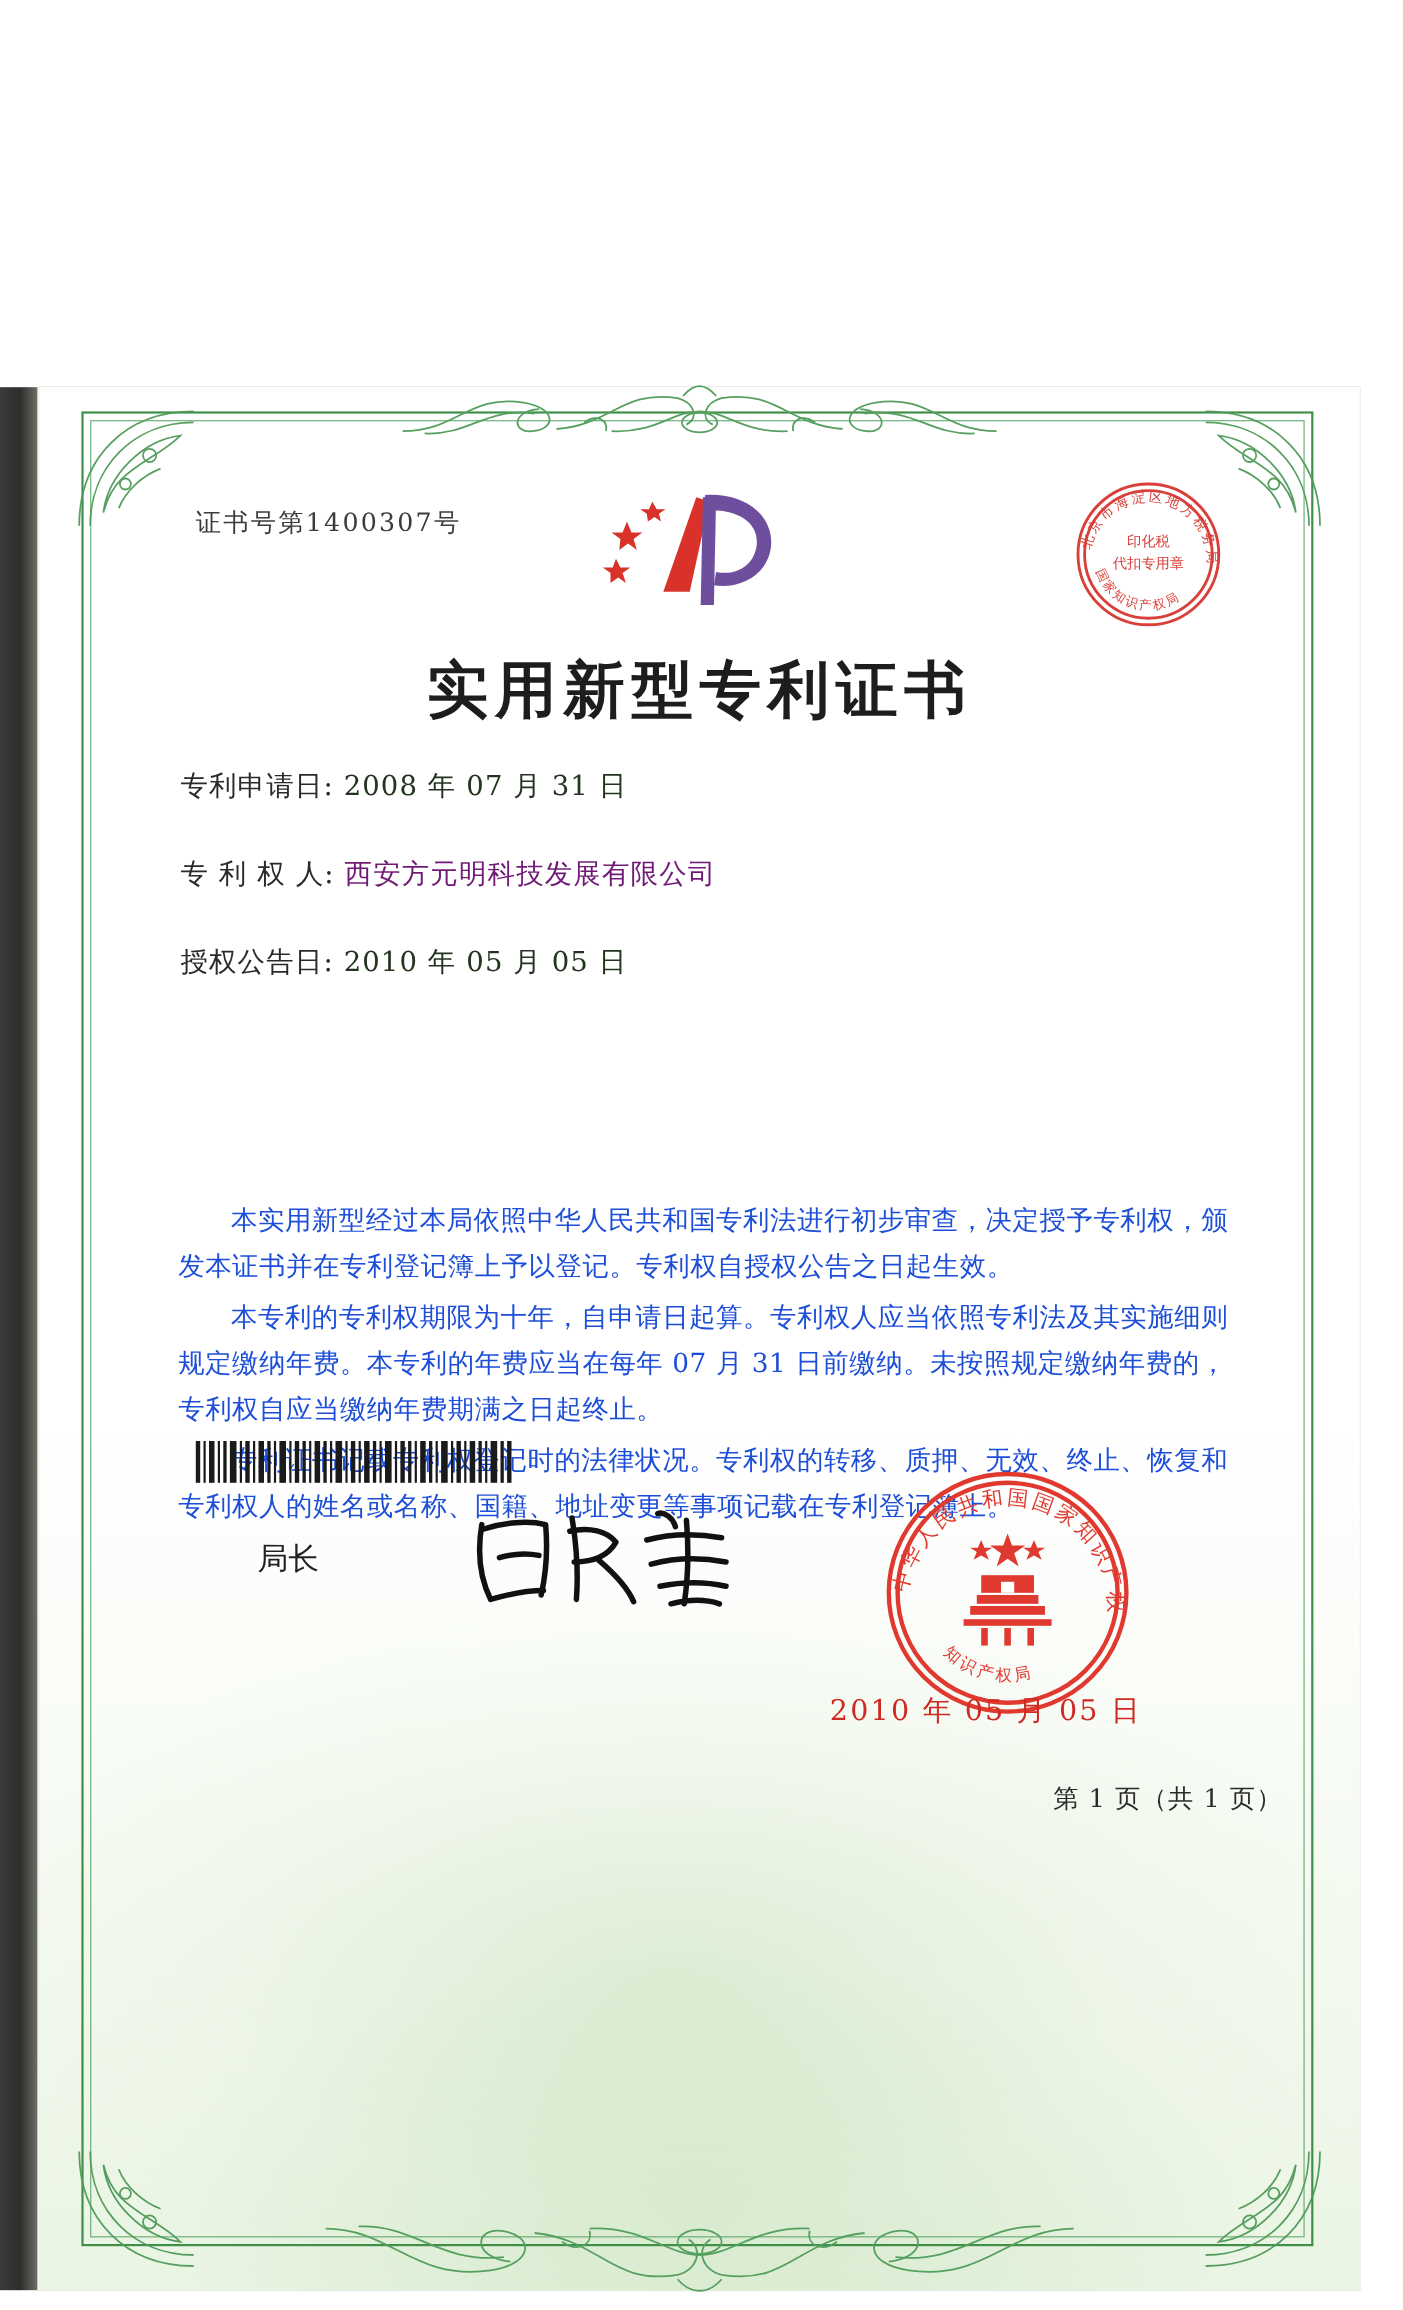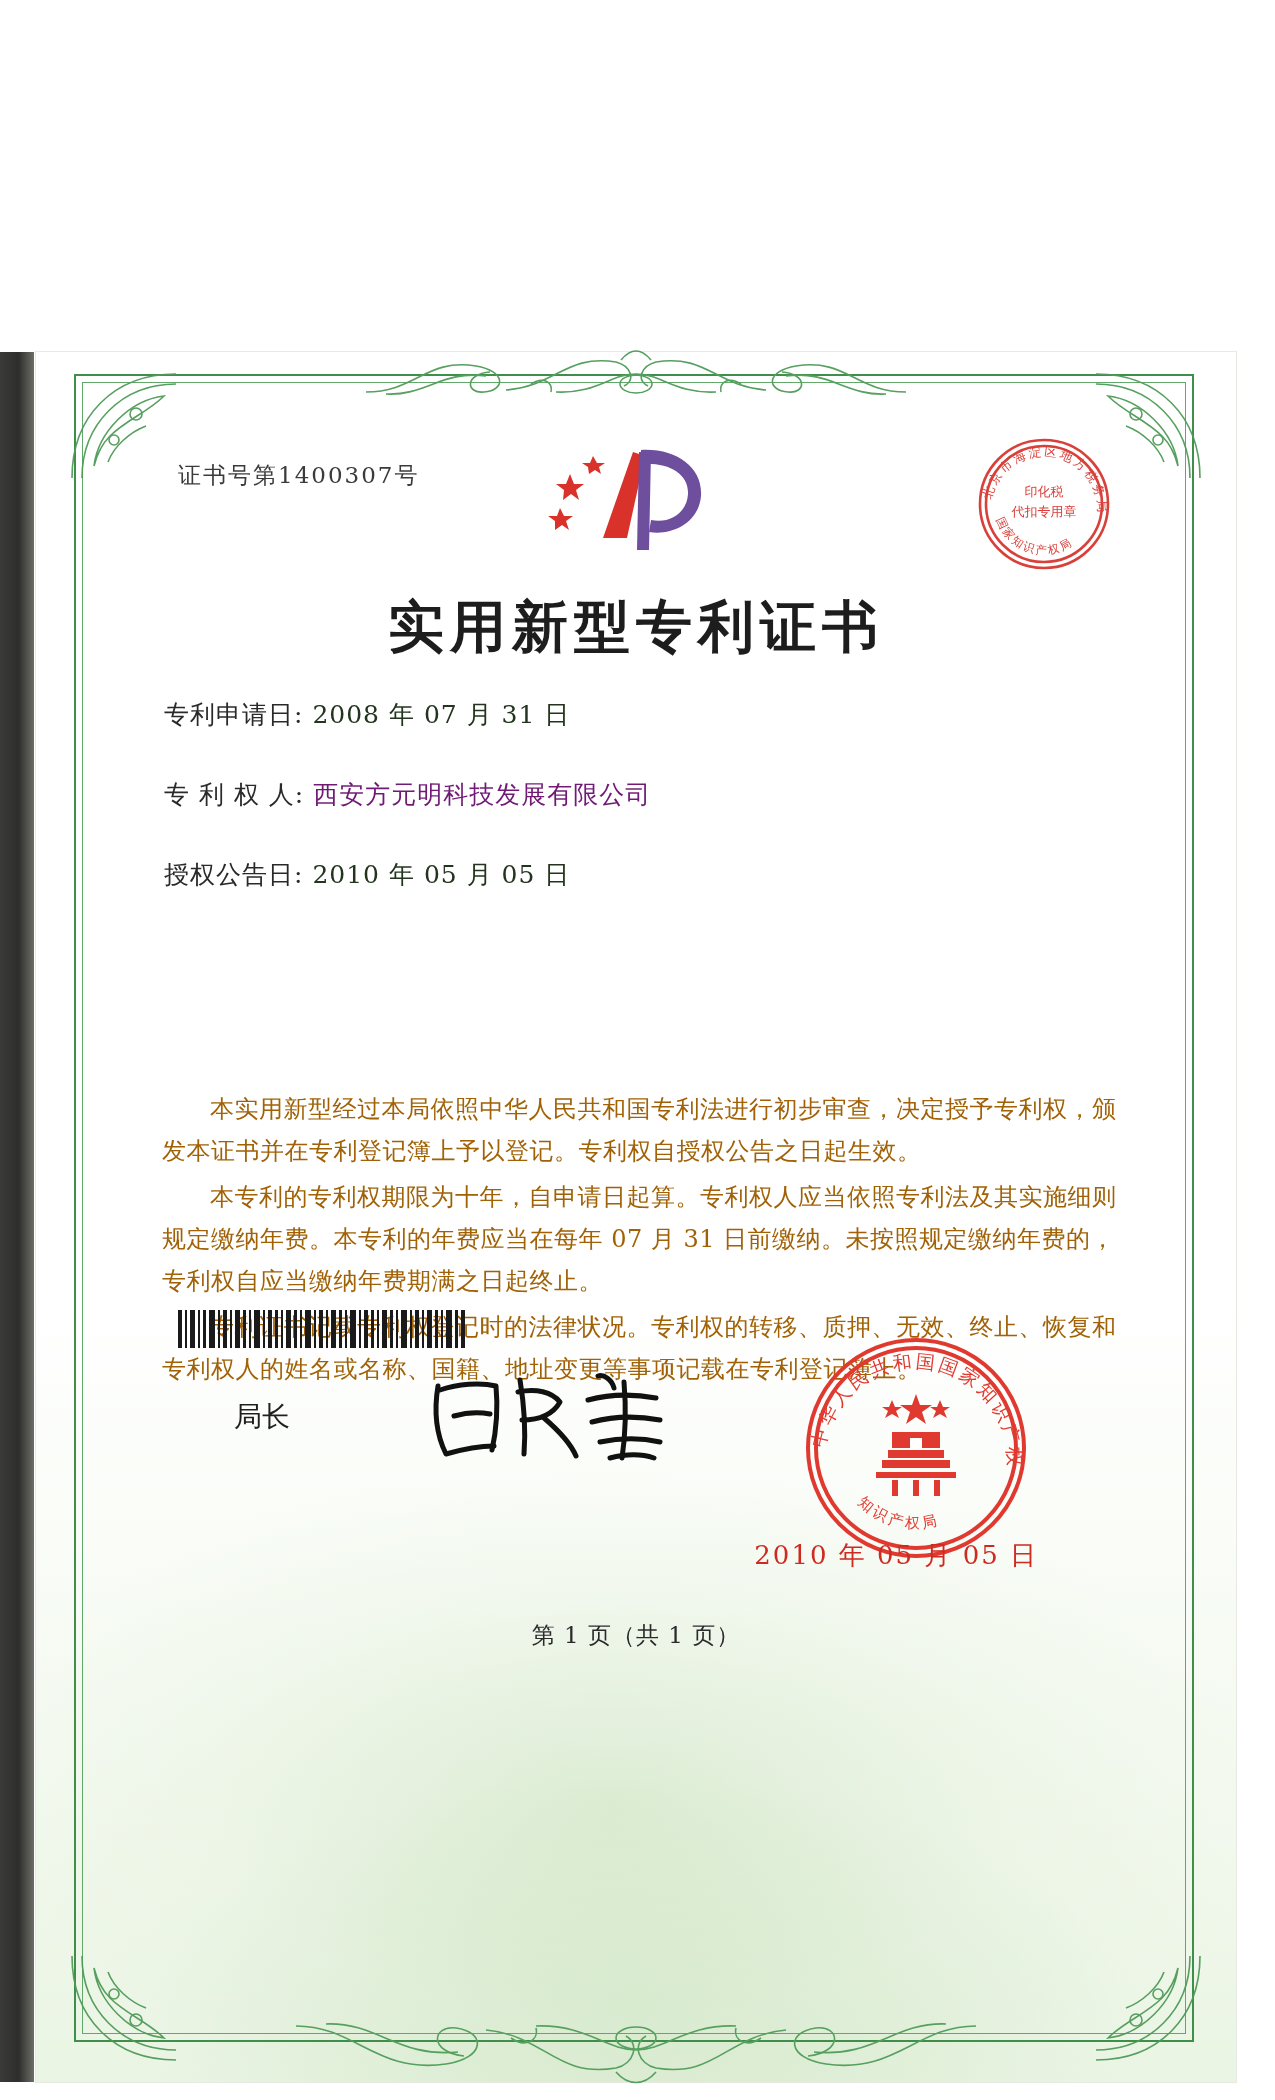--- a/index.html
+++ b/index.html
@@ -188,21 +188,21 @@
   .field-value.green { color: #701a75; }
 
   
   .body-text {
     position: absolute;
     left: 56px;
     top: 690px;
     width: 970px;
     font-size: 24px;
     line-height: 42px;
-    color: #a16207;
+    color: #1d4ed8;
     font-family: "DejaVu Serif", serif;
     letter-spacing: 0.5px;
   }
   .body-text p {
     margin: 0 0 4px 0;
     text-indent: 48px;
   }
 
   
   .barcode {
@@ -251,21 +251,21 @@
     font-size: 26px;
     color: #cf2a22;
     letter-spacing: 2px;
     font-family: "DejaVu Serif", serif;
   }
 
   .page-footer {
     position: absolute;
     left: 0; right: 0;
     top: 1222px;
-    text-align: center;
+    text-align: right;
     font-size: 23px;
     color: #2a2a2a;
     font-family: "DejaVu Serif", serif;
     letter-spacing: 1px;
   }
 </style>
 </head>
 <body>
 
 <div class="scan-bg">

